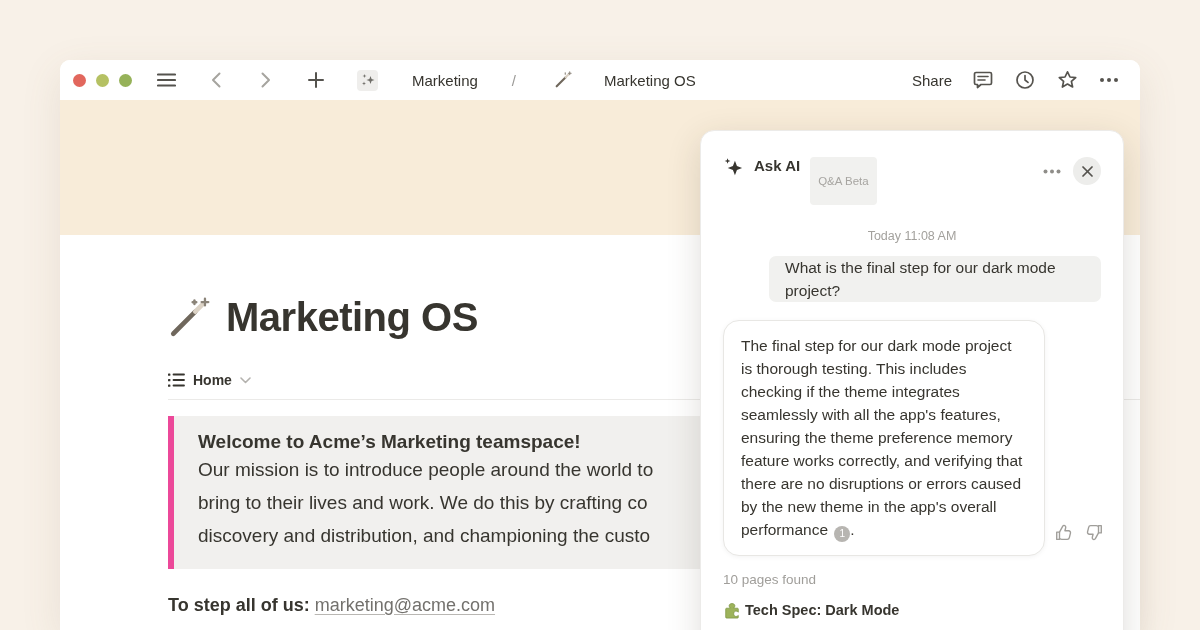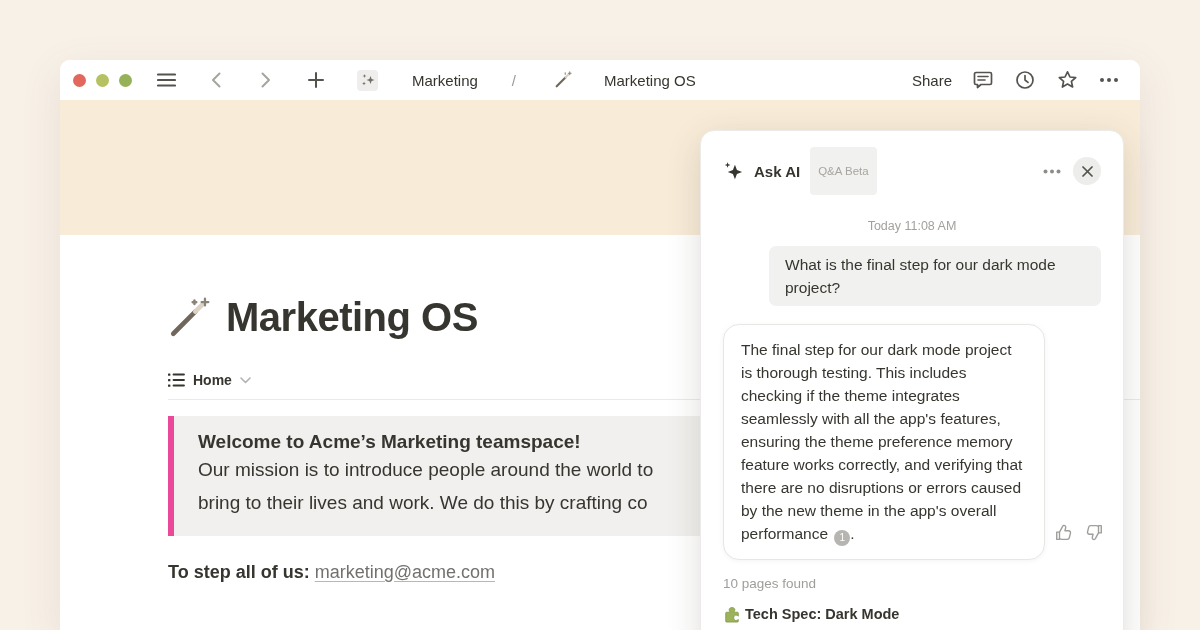--- a/index.html
+++ b/index.html
@@ -52,35 +52,35 @@
   .contact-row { margin-top:26px; font-size:18px; white-space:nowrap; }
   .contact-label { font-weight:700; }
   .contact-link { color:#73716d; text-decoration:underline; text-underline-offset:3px; text-decoration-color:#b9b7b3; cursor:pointer; }
   
   .ai-panel {
     position:absolute; left:700px; top:130px; width:424px; height:540px;
     background:#ffffff; border-radius:14px; border:1px solid #ecebe9;
     box-shadow:0 10px 34px rgba(60,50,30,.16);
     padding:0 22px;
   }
-  .ai-header { display:flex; align-items:center; margin-top:16px; }
+  .ai-header { display:flex; align-items:flex-start; margin-top:26px; }
   .ai-title { font-size:15px; font-weight:700; margin-left:10px; }
   .ai-badge {
     margin-left:10px; font-size:11.5px; color:#a7a5a1; background:#f1f1ef;
     padding:18px 8px; border-radius:4px;
   }
   .ai-header-right { margin-left:auto; display:flex; align-items:center; gap:12px; }
   .close-btn {
     width:28px; height:28px; border-radius:50%; background:#ededeb;
     display:flex; align-items:center; justify-content:center; cursor:pointer;
   }
   .timestamp { text-align:center; margin-top:24px; font-size:12.5px; color:#a3a19d; }
   .bubble-user {
     margin-top:13px; margin-left:auto; max-width:332px; width:fit-content;
-    background:#f1f1ef; border-radius:7px; padding:7px 16px;
+    background:#f1f1ef; border-radius:7px; padding:0 16px;
     font-size:15.5px; line-height:23px; color:#37352f;
   }
   .bubble-ai {
     margin-top:18px; width:322px; background:#fff;
     border:1px solid #e8e7e4; border-radius:16px;
     box-shadow:0 1px 5px rgba(0,0,0,.05);
     padding:13px 17px; font-size:15.5px; line-height:23px; color:#37352f;
   }
   .citation {
     display:inline-flex; align-items:center; justify-content:center;
@@ -227,20 +227,21 @@
             <path d="M1 1l4.5 4.5L10 1" fill="none" stroke="#b4b2ae" stroke-width="1.6" stroke-linecap="round" stroke-linejoin="round"></path>
           </svg>
       </span>
     </div>
     <div class="divider"></div>
 
     <div class="callout">
       <div class="callout-heading">Welcome to Acme’s Marketing teamspace!</div>
       <div class="callout-line">Our mission is to introduce people around the world to</div>
       <div class="callout-line">bring to their lives and work. We do this by crafting co</div>
+      <div class="callout-line">discovery and distribution, and championing the custo</div>
     </div>
 
     <div class="contact-row">
       <span class="contact-label">To step all of us:</span>
       <span class="contact-link">marketing@acme.com</span>
     </div>
 
   </div>
 </div>
 

